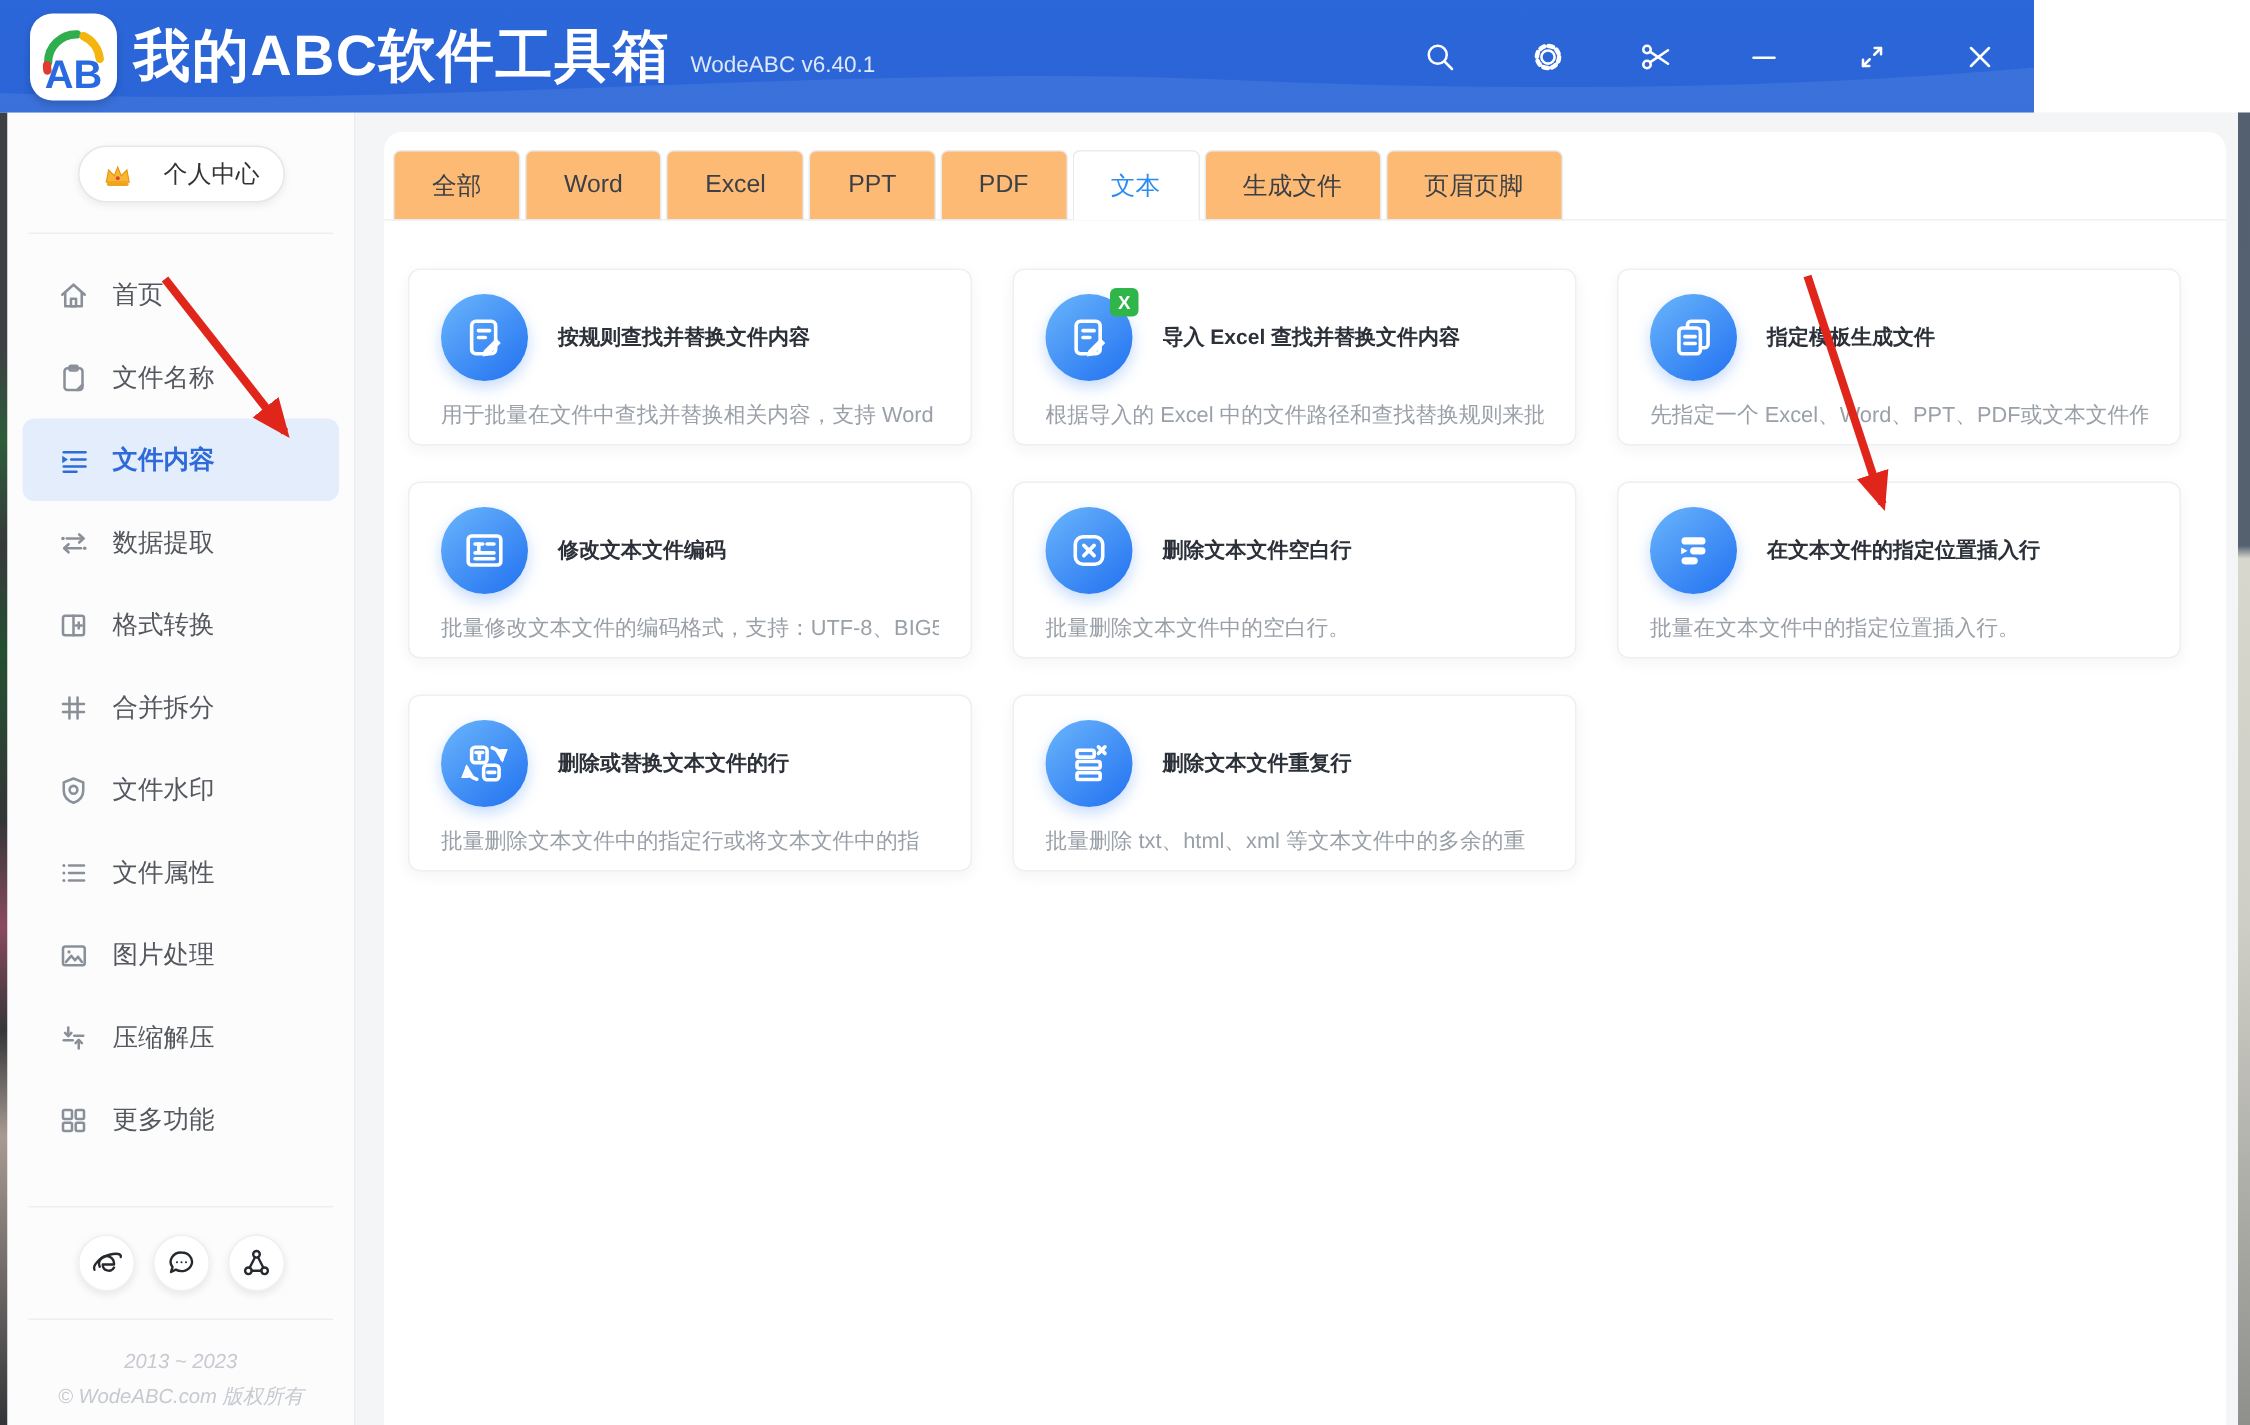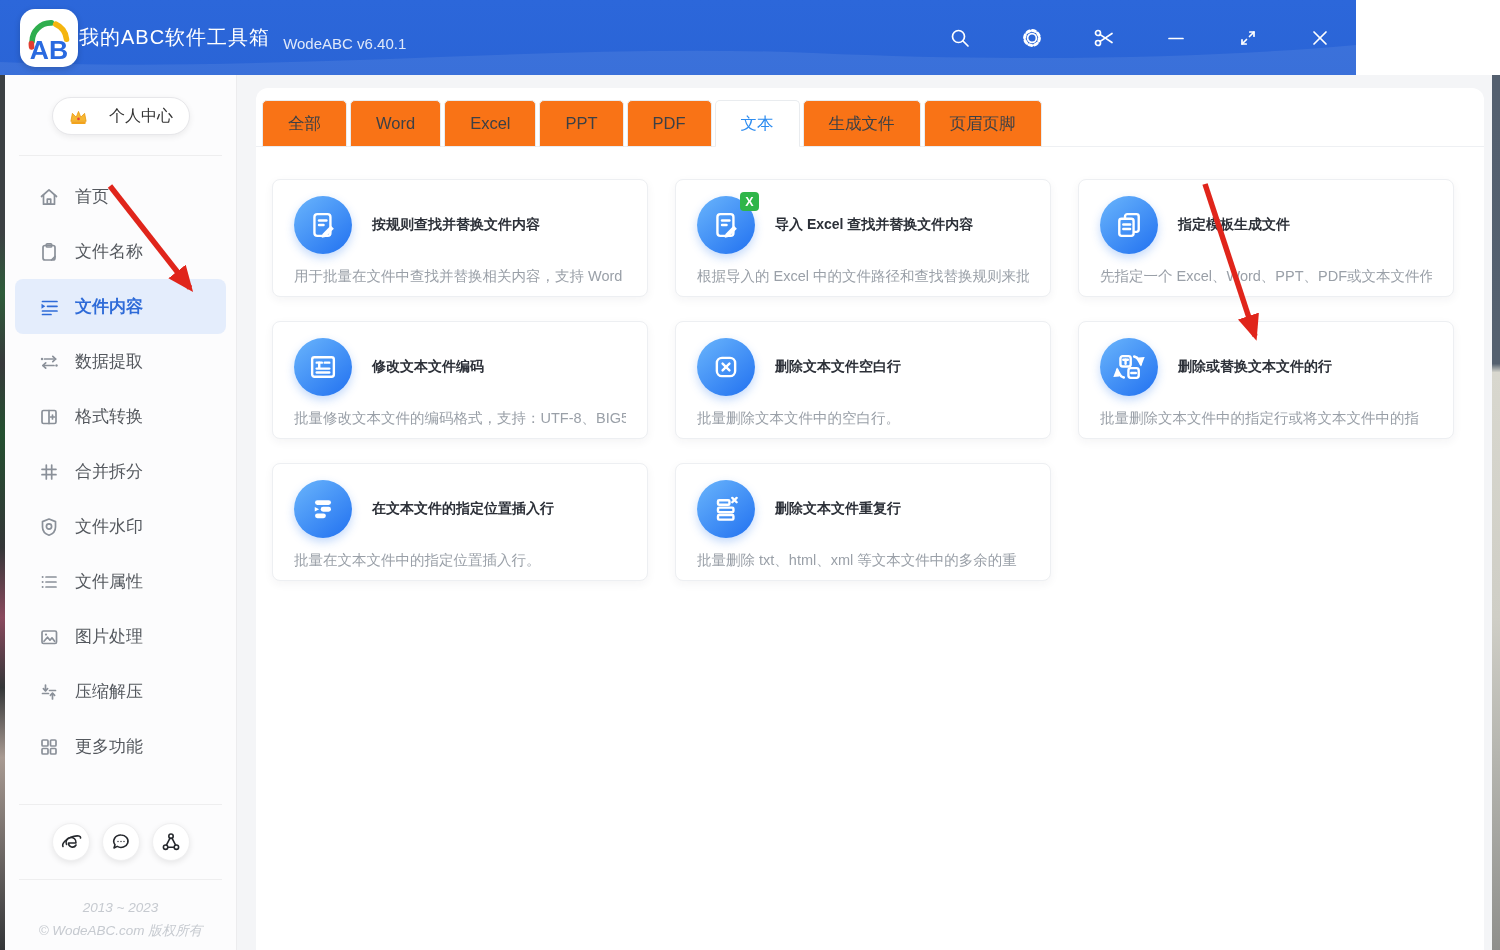--- a/index.html
+++ b/index.html
@@ -6,21 +6,21 @@
   html,body { width:1500px; height:950px; overflow:hidden; }
   body { font-family:"Liberation Sans","DejaVu Sans",sans-serif; background:#fff; position:relative; }
 
   
   .titlebar { position:absolute; left:0; top:0; width:1356px; height:75px;
     background:linear-gradient(180deg,#2c67da 0%,#2a64d6 100%); overflow:hidden; z-index:5;
     display:flex; align-items:center; }
   .titlebar .wave { position:absolute; left:0; bottom:0; width:100%; height:75px; pointer-events:none; }
   .logo { width:58px; height:58px; margin-left:20px; background:#fff; border-radius:15px;
     display:flex; align-items:center; justify-content:center; flex:0 0 auto; box-shadow:0 2px 6px rgba(0,0,0,.18); z-index:2;}
-  .app-title { color:#fff; font-size:20px; font-weight:400; margin-left:1px; letter-spacing:1px; z-index:2;}
+  .app-title { color:#fff; font-size:38px; font-weight:700; margin-left:11px; letter-spacing:1px; z-index:2;}
   .app-version { color:rgba(255,255,255,.85); font-size:15px; margin-left:13px; margin-top:12px; z-index:2;}
   .tb-icons { margin-left:auto; display:flex; align-items:center; gap:48px; padding-right:24px; z-index:2;}
   .tb-btn { width:24px; height:24px; display:flex; align-items:center; justify-content:center; cursor:pointer; }
   .tb-btn svg { width:22px; height:22px; stroke:#fff; fill:none; stroke-width:1.7; stroke-linecap:round; stroke-linejoin:round;}
 
   
   .main { position:absolute; left:0; top:75px; width:1500px; height:875px; background:#f4f5f7; }
   .edge-left { position:absolute; left:0; top:0; bottom:0; width:5px;
     background:linear-gradient(180deg,#3c4043 0%,#3c4043 18%,#2e5c3a 25%,#37393b 33%,#245030 41%,#343638 54%,#8a4a5e 62%,#343638 70%,#a89a92 78%,#333538 100%); }
   .edge-right { position:absolute; right:0; top:0; bottom:0; width:8px;
@@ -45,21 +45,21 @@
   .sb-circle { width:38px; height:38px; border-radius:50%; background:#fff; border:1px solid #f0f0f1;
     box-shadow:0 2px 6px rgba(0,0,0,.09); display:flex; align-items:center; justify-content:center; cursor:pointer; }
   .sb-circle svg { width:22px; height:22px; stroke:#26292e; fill:none; stroke-width:1.6; stroke-linecap:round; stroke-linejoin:round;}
   .sb-foot { text-align:center; font-size:13.5px; color:#c6cad0; line-height:23px; margin-top:16px; }
 
   
   .content { position:absolute; left:238px; right:8px; top:0; bottom:0; background:#f4f5f7; }
   .panel { position:absolute; left:18px; right:8px; top:13px; bottom:0; background:#fff; border-radius:12px 12px 0 0; }
   .tabs { display:flex; padding:12px 0 0 6px; border-bottom:1px solid #eef0f3; }
   .tab { height:47px; padding:0 25px; display:flex; align-items:center; font-size:16.5px; color:#3c4046;
-    background:#f97316; border:1px solid #e9ecef; border-radius:5px 5px 0 0; margin-right:3px;
+    background:#fdba74; border:1px solid #e9ecef; border-radius:5px 5px 0 0; margin-right:3px;
     margin-bottom:-1px; cursor:pointer; white-space:nowrap; }
   .tab.active { background:#fff; color:#2d8cf0; border-bottom-color:#fff; }
 
   .cards { display:grid; grid-template-columns:repeat(3,376px); gap:24px 27px; padding:32px 0 0 16px; }
   .card { height:118px; background:#fff; border:1px solid #edeff2; border-radius:8px;
     box-shadow:0 3px 10px rgba(31,45,61,.05); padding:16px 21px; cursor:pointer; overflow:hidden; }
   .card-head { display:flex; align-items:center; gap:20px; }
   .card-icon { width:58px; height:58px; border-radius:50%; flex:0 0 auto; position:relative;
     background:linear-gradient(140deg,#6ab5fc 0%,#2c7bf2 85%); display:flex; align-items:center;
     justify-content:center; box-shadow:0 4px 10px rgba(44,123,242,.28); }
@@ -428,55 +428,55 @@
             </div>
             <div class="card-title">删除文本文件空白行</div>
           </div>
           <div class="card-desc">批量删除文本文件中的空白行。</div>
         </div>
 
         <div class="card">
           <div class="card-head">
             <div class="card-icon">
               <svg viewBox="0 0 28 28">
+                  <rect x="7" y="6.3" width="14" height="4.2" rx="2.1" fill="#fff"></rect>
+                  <polygon points="6.8,12.2 10.6,14.2 6.8,16.2" fill="#fff"></polygon>
+                  <rect x="12" y="12.1" width="9" height="4.2" rx="2.1" fill="#fff"></rect>
+                  <rect x="7" y="17.9" width="9.5" height="4.2" rx="2.1" fill="#fff"></rect>
+                </svg>
+            </div>
+            <div class="card-title">在文本文件的指定位置插入行</div>
+          </div>
+          <div class="card-desc">批量在文本文件中的指定位置插入行。</div>
+        </div>
+
+        <div class="card">
+          <div class="card-head">
+            <div class="card-icon">
+              <svg viewBox="0 0 28 28">
                   <g class="stk" stroke-width="1.9">
                     <rect x="6.5" y="4.5" width="9" height="9" rx="2"></rect>
                     <line x1="9" y1="7.6" x2="13" y2="7.6"></line>
                     <line x1="11" y1="7.6" x2="11" y2="11.2"></line>
                     <rect x="13.5" y="15" width="9" height="8.5" rx="2"></rect>
                     <line x1="16" y1="19.2" x2="20" y2="19.2"></line>
                     <path d="M18.5,4.8 C22,5.8 24,8.3 24.3,11.6" marker-end="url(#wh-arrow)"></path>
                     <path d="M9.5,23.2 C6,22.2 4,19.7 3.7,16.4" marker-end="url(#wh-arrow)"></path>
                   </g>
                 </svg>
             </div>
             <div class="card-title">删除或替换文本文件的行</div>
           </div>
           <div class="card-desc">批量删除文本文件中的指定行或将文本文件中的指</div>
         </div>
 
         <div class="card">
           <div class="card-head">
             <div class="card-icon">
               <svg viewBox="0 0 28 28">
-                  <rect x="7" y="6.3" width="14" height="4.2" rx="2.1" fill="#fff"></rect>
-                  <polygon points="6.8,12.2 10.6,14.2 6.8,16.2" fill="#fff"></polygon>
-                  <rect x="12" y="12.1" width="9" height="4.2" rx="2.1" fill="#fff"></rect>
-                  <rect x="7" y="17.9" width="9.5" height="4.2" rx="2.1" fill="#fff"></rect>
-                </svg>
-            </div>
-            <div class="card-title">在文本文件的指定位置插入行</div>
-          </div>
-          <div class="card-desc">批量在文本文件中的指定位置插入行。</div>
-        </div>
-
-        <div class="card">
-          <div class="card-head">
-            <div class="card-icon">
-              <svg viewBox="0 0 28 28">
                   <g class="stk" stroke-width="1.9">
                     <rect x="7" y="6.3" width="10" height="4" rx="1"></rect>
                     <line x1="19.5" y1="4.3" x2="23.3" y2="8.1"></line>
                     <line x1="23.3" y1="4.3" x2="19.5" y2="8.1"></line>
                     <rect x="7" y="12.8" width="13.5" height="4" rx="1"></rect>
                     <rect x="7" y="19.3" width="13.5" height="4" rx="1"></rect>
                   </g>
                 </svg>
             </div>
             <div class="card-title">删除文本文件重复行</div>

